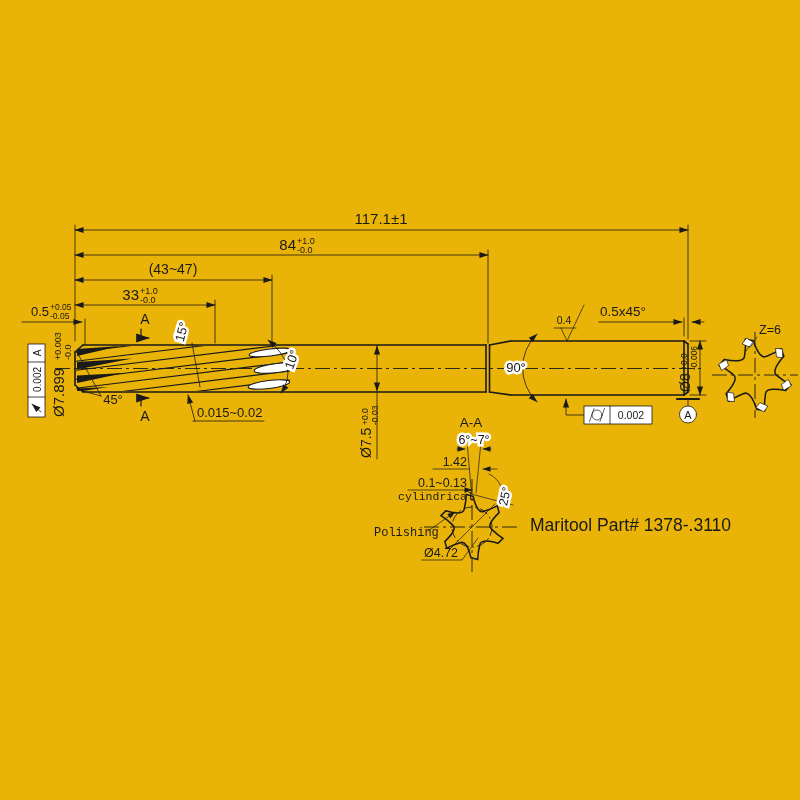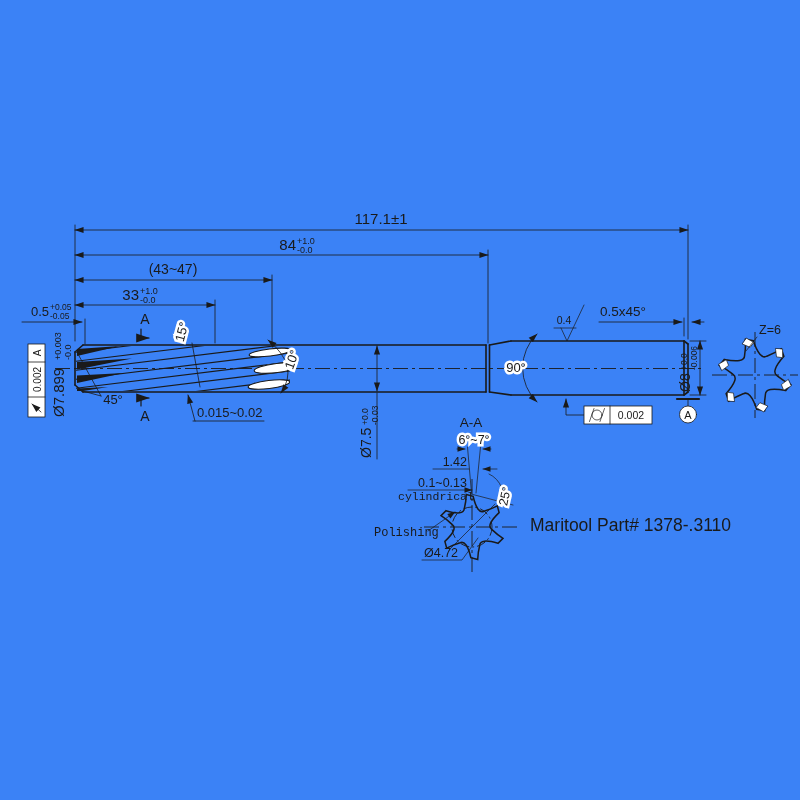--- a/index.html
+++ b/index.html
@@ -1,16 +1,16 @@
 <!DOCTYPE html>
 <html><head>
 <meta charset="utf-8">
 <style>
   html,body{margin:0;padding:0;background:#fff;}
-  .wrap{width:800px;height:800px;position:relative;background:#3b82f6;overflow:hidden;}
+  .wrap{width:800px;height:800px;position:relative;background:#eab308;overflow:hidden;}
   svg{position:absolute;left:0;top:0;}
   text{font-family:"Liberation Sans",sans-serif;fill:#1a1a1a;}
   .mono{font-family:"Liberation Mono",monospace;}
   .ln{stroke:#1a1a1a;fill:none;stroke-linecap:round;}
   .thick{stroke-width:1.6;}
   .med{stroke-width:1.1;}
   .thin{stroke-width:0.8;}
   .xthin{stroke-width:0.7;}
   .cl{stroke:#1a1a1a;fill:none;stroke-width:0.9;stroke-dasharray:15 4 3 4;}
   .dd{stroke:#1a1a1a;fill:none;stroke-width:0.9;stroke-dasharray:9 3 2 3;}

